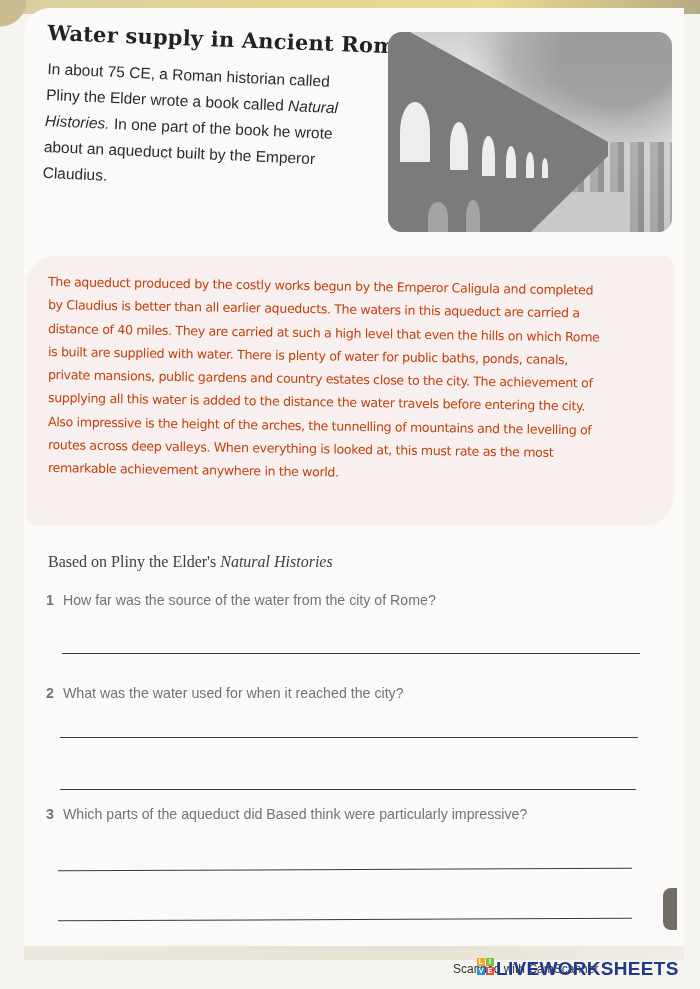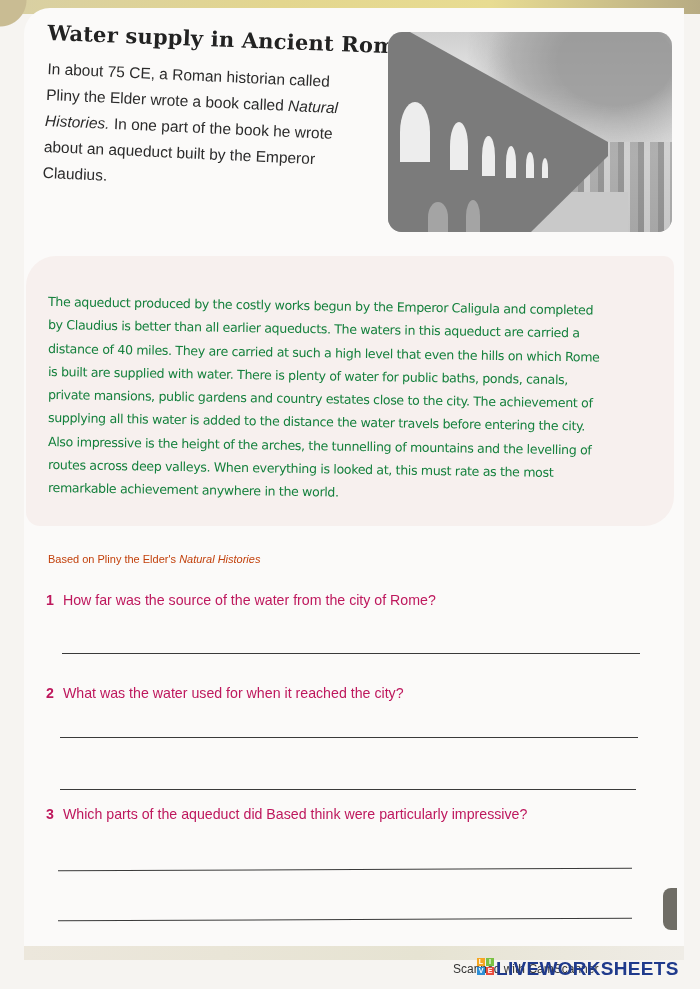--- a/index.html
+++ b/index.html
@@ -49,30 +49,30 @@
   .photo .aqueduct { position: absolute; left: 0; top: 0; width: 220px; height: 200px;
       background: #7b7b7b; clip-path: polygon(0 0, 10% 0, 100% 55%, 100% 62%, 65% 100%, 0 100%); }
   .arch { position: absolute; background: #ededed; border-radius: 50% 50% 0 0; }
   .passage-box {
     position: absolute; left: 26px; top: 256px; width: 648px; height: 270px;
     background: #f7f0ee; border-radius: 30px 10px 30px 14px;
   }
   .passage {
     position: absolute; left: 48px; top: 270px; width: 610px;
     font-family: "DejaVu Sans", sans-serif; font-size: 12.6px; line-height: 23.3px;
-    color: #15803d; letter-spacing: -0.35px; margin-top: 20px;
+    color: #c2410c; letter-spacing: -0.35px;
   }
   .passage .ln { display: block; white-space: nowrap; transform: rotate(0.9deg); transform-origin: left center; }
   .source {
     position: absolute; left: 48px; top: 553px;
-    font-size: 11px; color: #c2410c;
+    font-size: 16px; color: #404040; font-family: Liberation Serif, serif;
   }
   .source i { font-style: italic; }
   .q {
-    position: absolute; left: 46px; font-size: 14.2px; color: #be185d; white-space: nowrap;
+    position: absolute; left: 46px; font-size: 14.2px; color: #737373; white-space: nowrap;
   }
   .q .num { font-weight: bold; margin-right: 9px; }
   .answer-line {
     position: absolute; height: 0; border-top: 1.4px solid #3a3a3a;
   }
   .tab-edge {
     position: absolute; left: 663px; top: 888px; width: 14px; height: 42px;
     background: #6f6d66; border-radius: 8px 0 0 8px;
   }
   .bottom-strip {

